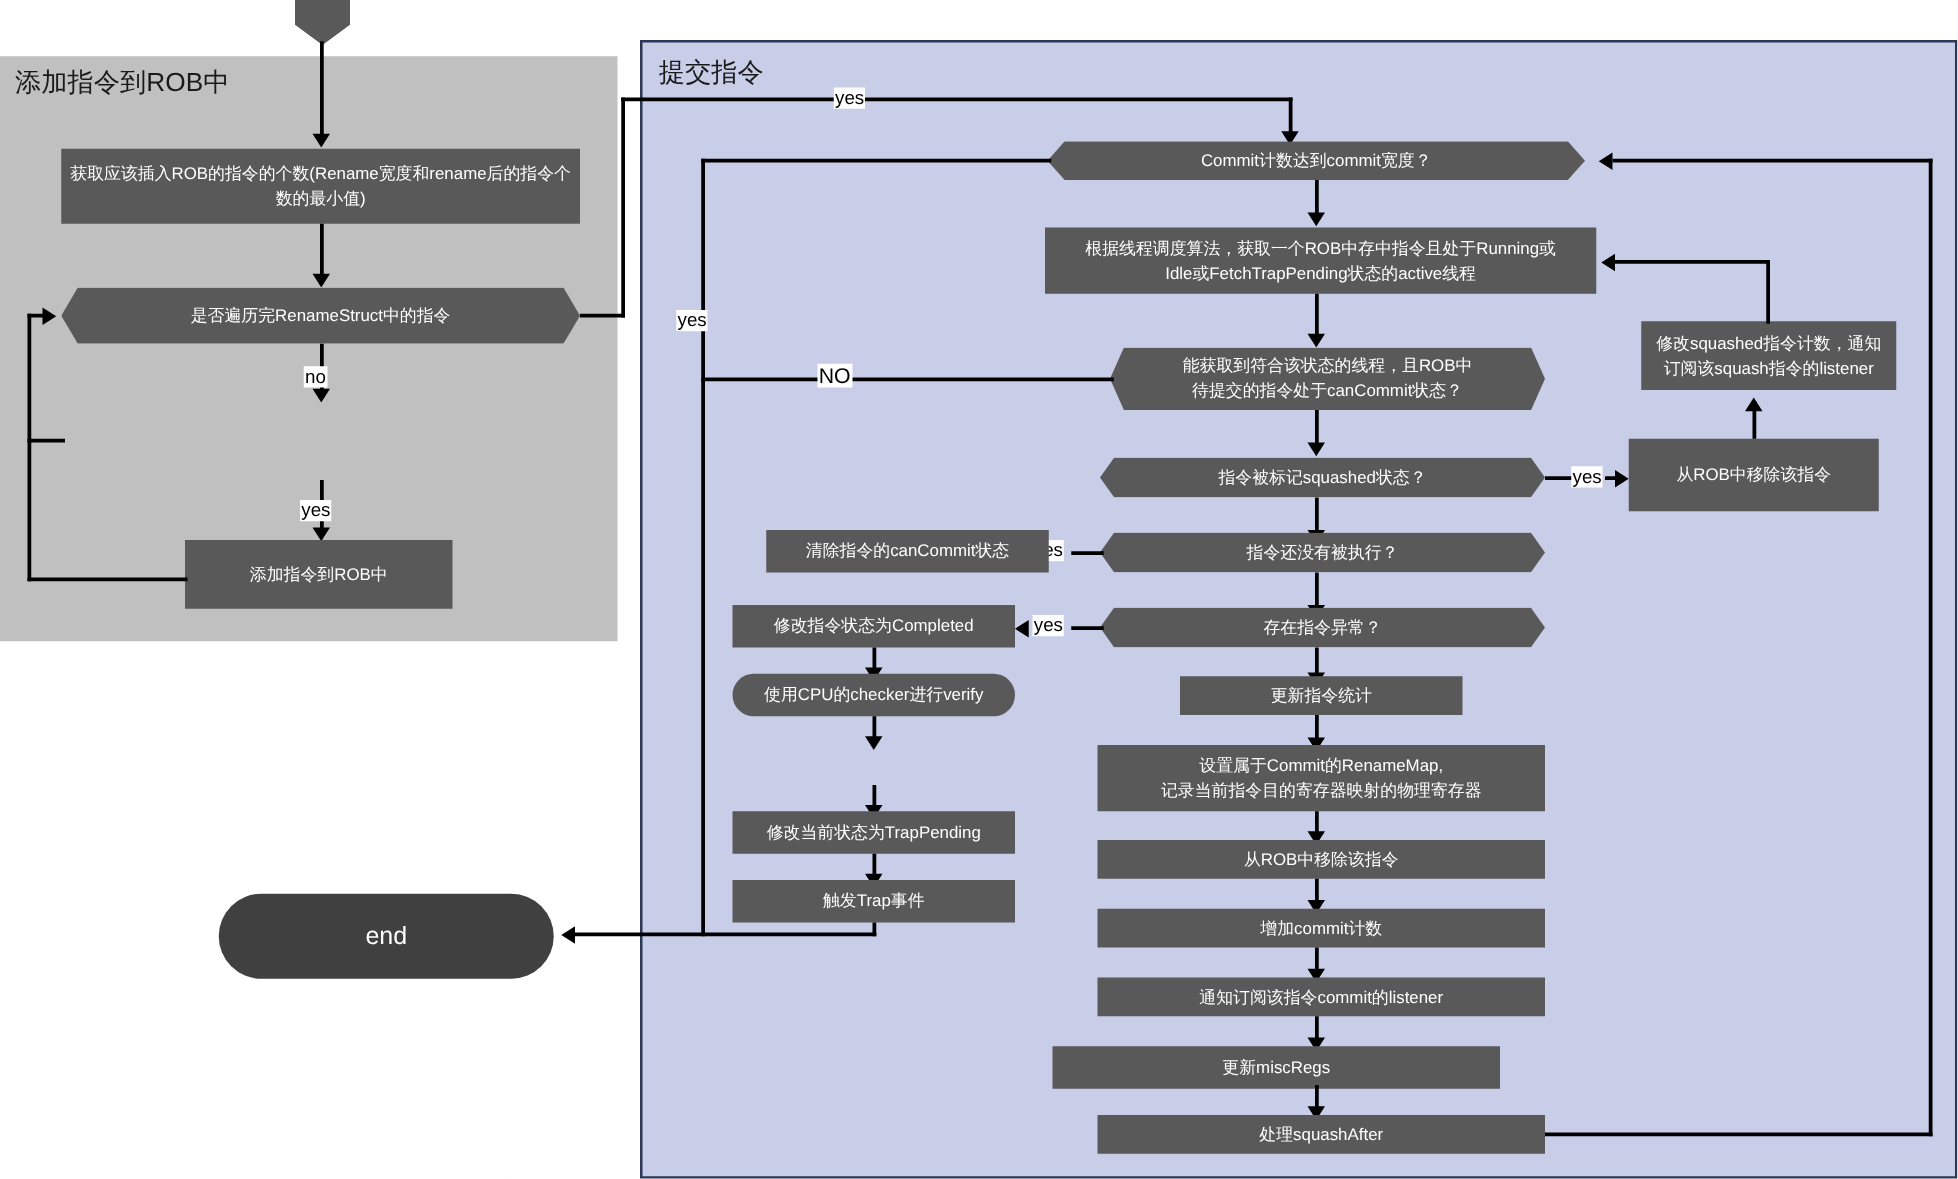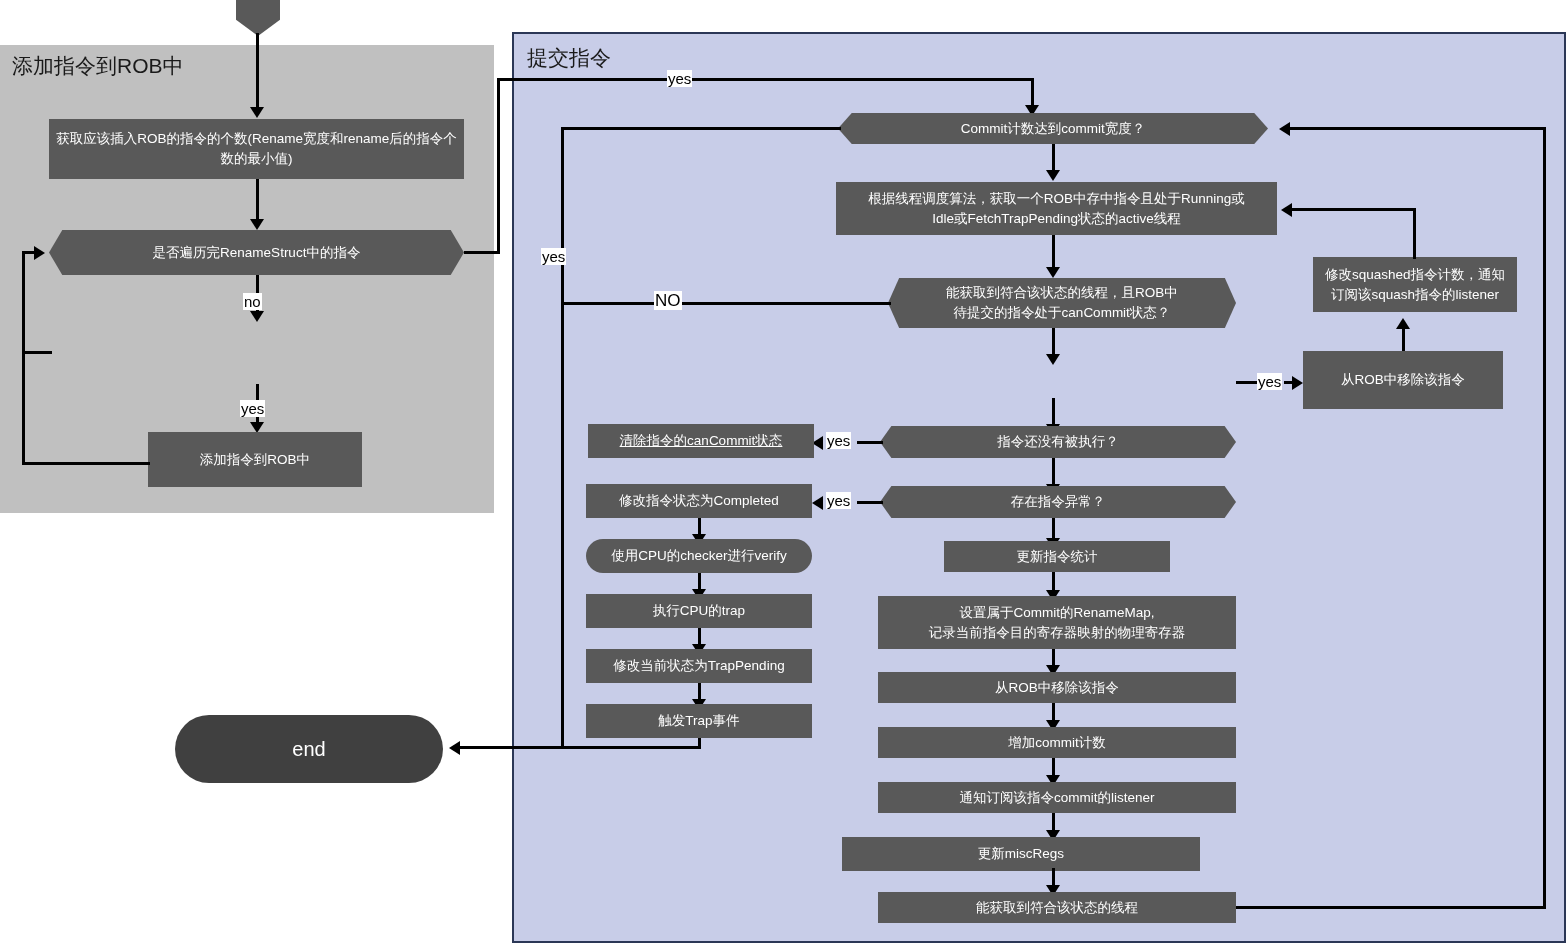--- a/index.html
+++ b/index.html
@@ -104,20 +104,24 @@
     <div class="dectxt" style="white-space:pre-line;">能获取到符合该状态的线程，且ROB中
 待提交的指令处于canCommit状态？</div>
   </div>
 
   <div class="ln" style="left:561px;top:302px;width:330px;height:3px;"></div>
   <div class="lbl" style="left:654px;top:291px;font-size:17px;">NO</div>
 
   <div class="ln" style="left:1052px;top:328px;width:3px;height:28px;"></div>
   <div class="ar down" style="left:1046px;top:354px;"></div>
 
+  <div class="node dec" style="left:880px;top:366px;width:356px;height:32px;">
+    <div class="decbg"></div>
+    <div class="dectxt">指令被标记squashed状态？</div>
+  </div>
 
   <div class="ln" style="left:1236px;top:381px;width:32px;height:3px;"></div>
   <div class="lbl" style="left:1257px;top:373px;">yes</div>
   <div class="ln" style="left:1284px;top:381px;width:12px;height:3px;"></div>
   <div class="ar right" style="left:1292px;top:376px;"></div>
 
   <div class="node proc" style="left:1303px;top:351px;width:200px;height:58px;">从ROB中移除该指令</div>
 
   <div class="ln" style="left:1402px;top:321px;width:3px;height:30px;"></div>
   <div class="ar up" style="left:1396px;top:318px;"></div>
@@ -134,21 +138,21 @@
 
   <div class="node dec" style="left:880px;top:426px;width:356px;height:32px;">
     <div class="decbg"></div>
     <div class="dectxt">指令还没有被执行？</div>
   </div>
 
   <div class="ln" style="left:857px;top:441px;width:26px;height:3px;"></div>
   <div class="lbl" style="left:826px;top:432px;">yes</div>
   <div class="ar left" style="left:812px;top:436px;"></div>
 
-  <div class="node proc" style="left:588px;top:424px;width:226px;height:34px;text-decoration:underline;">清除指令的canCommit状态</div>
+  <div class="node proc" style="left:613px;top:424px;width:226px;height:34px;">清除指令的canCommit状态</div>
 
   <div class="ln" style="left:1052px;top:458px;width:3px;height:28px;"></div>
   <div class="ar down" style="left:1046px;top:484px;"></div>
 
   <div class="node dec" style="left:880px;top:486px;width:356px;height:32px;">
     <div class="decbg"></div>
     <div class="dectxt">存在指令异常？</div>
   </div>
 
   <div class="ln" style="left:857px;top:501px;width:26px;height:3px;"></div>
@@ -156,21 +160,20 @@
   <div class="ar left" style="left:812px;top:496px;"></div>
 
   <div class="node proc" style="left:586px;top:484px;width:226px;height:34px;">修改指令状态为Completed</div>
 
   <div class="ln" style="left:698px;top:518px;width:3px;height:18px;"></div>
   <div class="ar down" style="left:692px;top:534px;"></div>
   <div class="node proc" style="left:586px;top:539px;width:226px;height:34px;border-radius:17px;">使用CPU的checker进行verify</div>
 
   <div class="ln" style="left:698px;top:573px;width:3px;height:18px;"></div>
   <div class="ar down" style="left:692px;top:589px;"></div>
-  <div class="node proc" style="left:586px;top:594px;width:226px;height:34px;">执行CPU的trap</div>
 
   <div class="ln" style="left:698px;top:628px;width:3px;height:18px;"></div>
   <div class="ar down" style="left:692px;top:644px;"></div>
   <div class="node proc" style="left:586px;top:649px;width:226px;height:34px;">修改当前状态为TrapPending</div>
 
   <div class="ln" style="left:698px;top:683px;width:3px;height:18px;"></div>
   <div class="ar down" style="left:692px;top:699px;"></div>
   <div class="node proc" style="left:586px;top:704px;width:226px;height:34px;">触发Trap事件</div>
 
   <div class="ln" style="left:698px;top:738px;width:3px;height:11px;"></div>
@@ -199,20 +202,20 @@
   <div class="ln" style="left:1052px;top:758px;width:3px;height:19px;"></div>
   <div class="ar down" style="left:1046px;top:775px;"></div>
   <div class="node proc" style="left:878px;top:782px;width:358px;height:31px;">通知订阅该指令commit的listener</div>
 
   <div class="ln" style="left:1052px;top:813px;width:3px;height:19px;"></div>
   <div class="ar down" style="left:1046px;top:830px;"></div>
   <div class="node proc" style="left:842px;top:837px;width:358px;height:34px;">更新miscRegs</div>
 
   <div class="ln" style="left:1052px;top:868px;width:3px;height:19px;"></div>
   <div class="ar down" style="left:1046px;top:885px;"></div>
-  <div class="node proc" style="left:878px;top:892px;width:358px;height:31px;">能获取到符合该状态的线程</div>
+  <div class="node proc" style="left:878px;top:892px;width:358px;height:31px;">处理squashAfter</div>
 
   <div class="ln" style="left:1236px;top:906px;width:310px;height:3px;"></div>
   <div class="ln" style="left:1543px;top:127px;width:3px;height:782px;"></div>
   <div class="ln" style="left:1290px;top:127px;width:256px;height:3px;"></div>
   <div class="ar left" style="left:1279px;top:122px;"></div>
 
 </div>
 
 </body></html>

